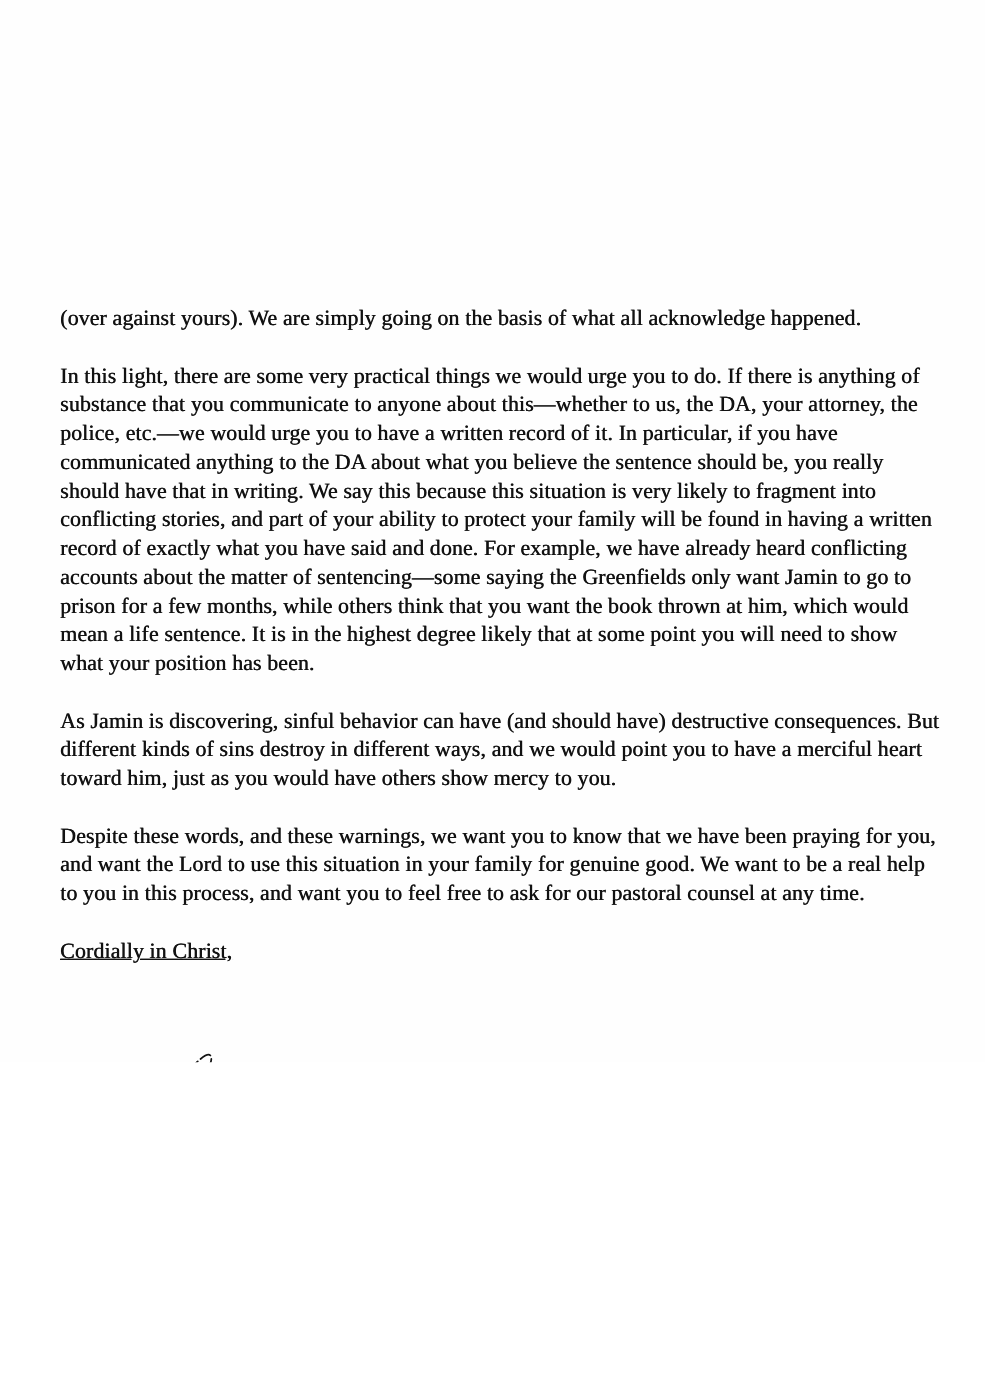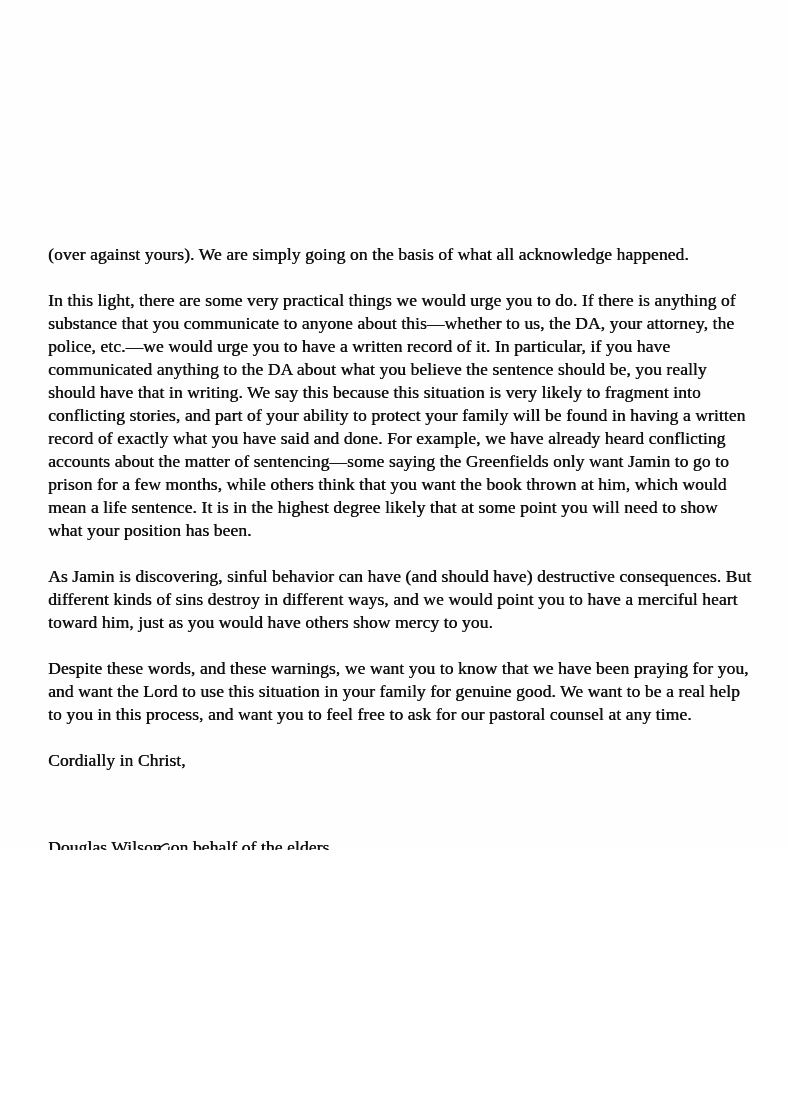--- a/index.html
+++ b/index.html
@@ -25,20 +25,21 @@
     line-height: 23px;
     
     text-shadow: 0.4px 0 0 currentColor;
     letter-spacing: 0.1px;
   }
   .letter-body p {
     margin: 0 0 23px 0;
   }
   .closing-line {
     margin-bottom: 0 !important;
+    text-decoration: underline;
   }
   .signature-space {
     height: 64px;
   }
   .signature-name {
     margin: 0 !important;
   }
   .signature-overlay {
     position: absolute;
     left: 18px;
@@ -58,21 +59,20 @@
 
 <div class="page">
 
   <div class="letter-body">
     <p>(over against yours). We are simply going on the basis of what all acknowledge happened.</p>
     <p>In this light, there are some very practical things we would urge you to do. If there is anything of substance that you communicate to anyone about this—whether to us, the DA, your attorney, the police, etc.—we would urge you to have a written record of it. In particular, if you have communicated anything to the DA about what you believe the sentence should be, you really should have that in writing. We say this because this situation is very likely to fragment into conflicting stories, and part of your ability to protect your family will be found in having a written record of exactly what you have said and done. For example, we have already heard conflicting accounts about the matter of sentencing—some saying the Greenfields only want Jamin to go to prison for a few months, while others think that you want the book thrown at him, which would mean a life sentence. It is in the highest degree likely that at some point you will need to show what your position has been.</p>
     <p>As Jamin is discovering, sinful behavior can have (and should have) destructive consequences. But different kinds of sins destroy in different ways, and we would point you to have a merciful heart toward him, just as you would have others show mercy to you.</p>
     <p>Despite these words, and these warnings, we want you to know that we have been praying for you, and want the Lord to use this situation in your family for genuine good. We want to be a real help to you in this process, and want you to feel free to ask for our pastoral counsel at any time.</p>
     <p class="closing-line">Cordially in Christ,</p>
     <div class="signature-space"></div>
-    <p class="signature-name">Douglas Wilson, on behalf of the elders</p>
   </div>
 
   <div class="signature-overlay">
     <svg viewBox="18 826 200 178" xmlns="http://www.w3.org/2000/svg">
       <g fill="none" stroke="#141414" stroke-linecap="round" stroke-linejoin="round">
 
         <path stroke-width="2.6" d="M38,888 L45,896"></path>
         <path stroke-width="2.6" d="M47,897 C44,886 52,872 62,864 C74,855 90,858 99,873 C104,881 105,888 103,892 C97,911 80,920 64,922 C54,923 53,914 66,910 C84,906 98,902 113,898"></path>
 
         <path stroke-width="1.4" stroke-dasharray="9 3" d="M109,941 C118,912 134,878 150,858 C159,847 168,840 169,846 C170,852 160,868 151,882 C146,889 141,896 138,901"></path>

